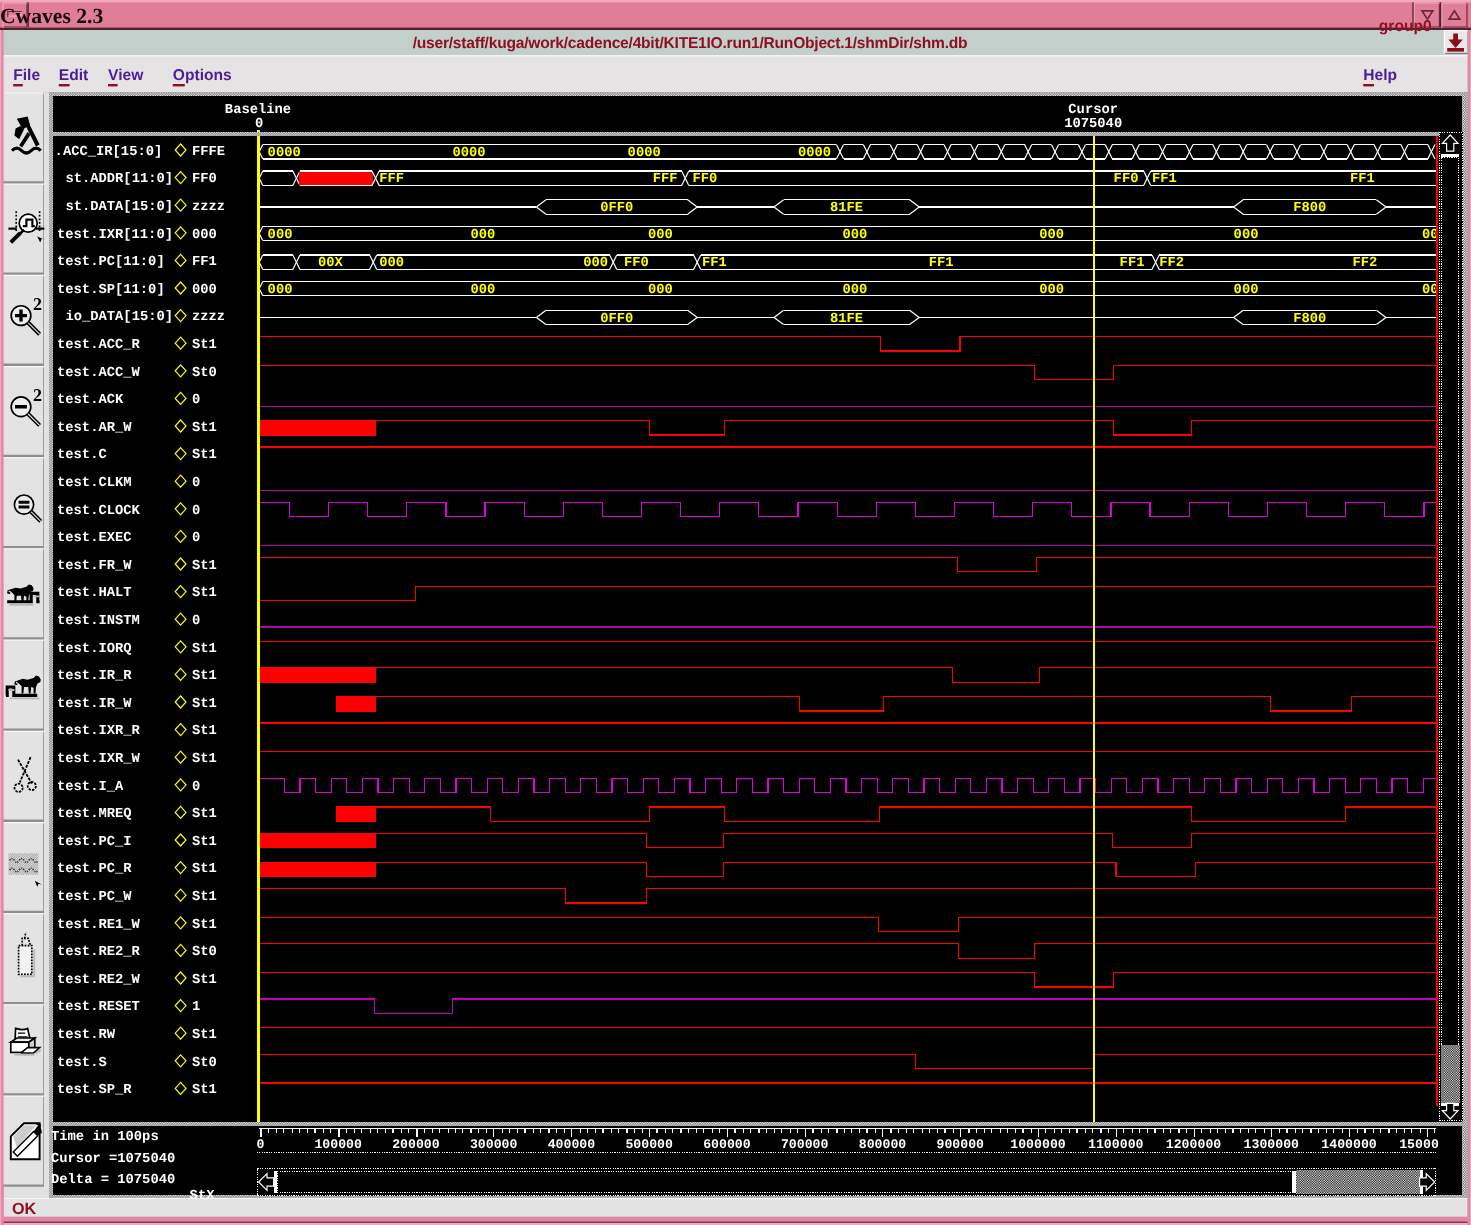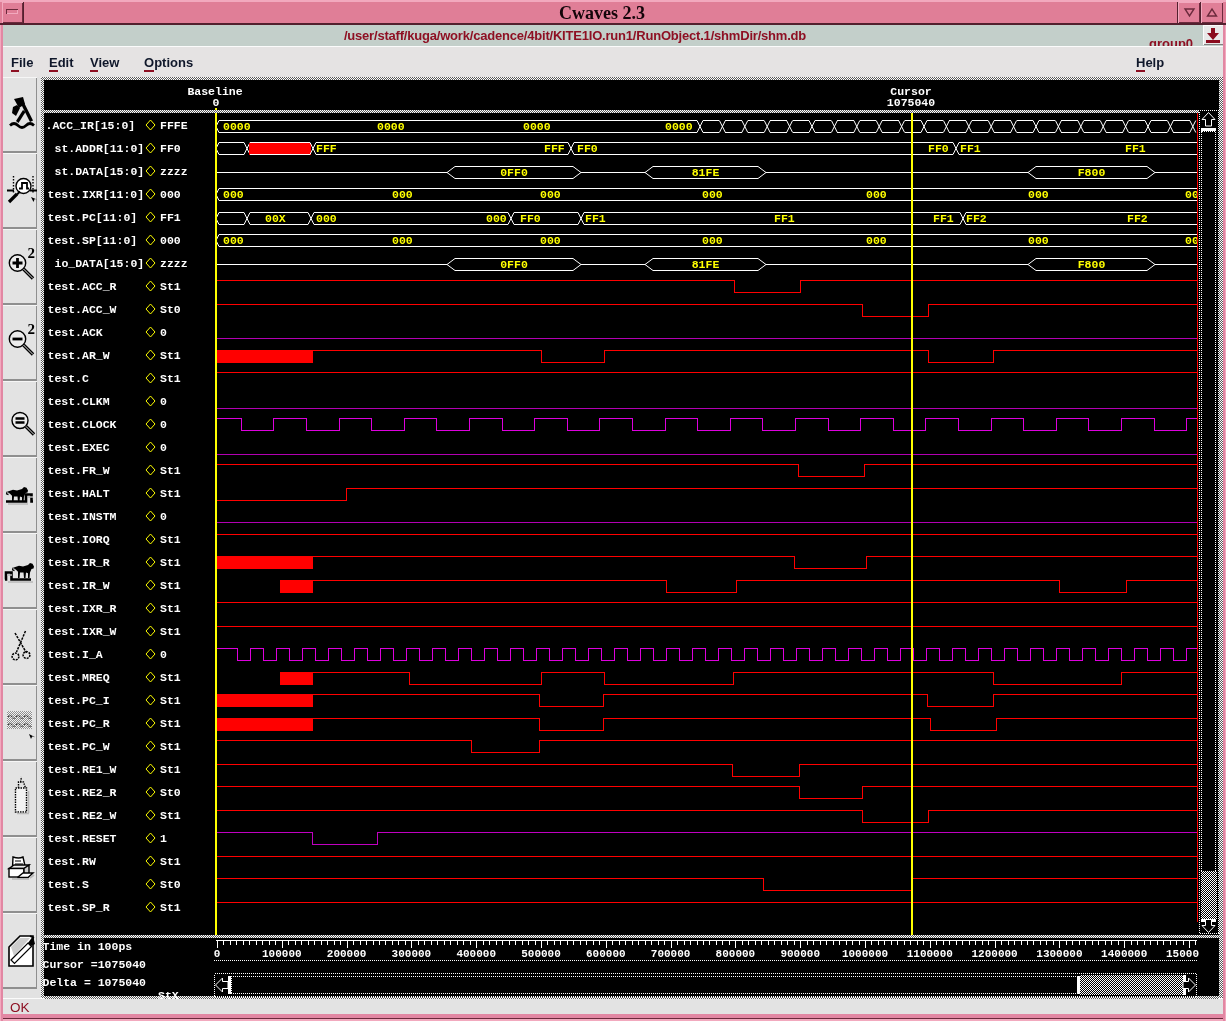--- a/index.html
+++ b/index.html
@@ -1,31 +1,31 @@
 <!DOCTYPE html>
 <html><head><meta charset="utf-8"><style>
 *{margin:0;padding:0;box-sizing:border-box}
 body{width:1226px;height:1021px;overflow:hidden;position:relative;background:#e287a3;font-family:"Liberation Sans",sans-serif}
 .abs{position:absolute}
 #titlebar{left:0;top:0;width:1226px;height:25px;background:#e07e97;border-top:2px solid #f2a9be;border-bottom:2px solid #52202e}
 #menubtn{left:2px;top:2px;width:22px;height:21px;background:#e07e97;box-shadow:inset 1px 1px 0 #f2a9be,inset -1px -1px 0 #6b2a3c;border-right:1px solid #52202e}
 #menubtn i{position:absolute;left:4px;top:7px;width:12px;height:5px;background:#e07e97;box-shadow:inset 1px 1px 0 #6b2a3c,inset -1px -1px 0 #f2a9be;display:block}
-#wtitle{left:0;top:3px;width:1204px;text-align:center;font-family:"Liberation Serif",serif;font-weight:bold;font-size:18px;color:#14050a}
+#wtitle{left:0;top:3px;width:1204px;text-align:left;font-family:"Liberation Serif",serif;font-weight:bold;font-size:18px;color:#14050a}
 .wbtn{top:2px;width:23px;height:21px;background:#e07e97;box-shadow:inset 1px 1px 0 #f2a9be,inset -1px -1px 0 #6b2a3c;border-left:1px solid #52202e}
 #pathbar{left:0;top:25px;width:1226px;height:21px;background:#c3cfca}
 #pathtxt{left:0;top:28px;width:1150px;text-align:center;font-weight:bold;font-size:13px;color:#8e1023;letter-spacing:-0.2px}
-#group0{left:1149px;top:36px;font-weight:bold;font-size:13px;color:#8e1023}
+#group0{left:1149px;top:14px;font-weight:bold;font-size:13px;color:#8e1023}
 #pdbtn{left:1203px;top:25px;width:21px;height:20px;background:#e9e9e9;box-shadow:inset 1px 1px 0 #fcfcfc,inset -1px -1px 0 #808080}
 #menubar{left:0;top:46px;width:1226px;height:31px;background:#e5e3e3;border-top:1px solid #fbfbfb}
-.mi{position:absolute;top:55px;font-weight:bold;font-size:13px;color:#0f172a}
+.mi{position:absolute;top:55px;font-weight:bold;font-size:13px;color:#4c1d95}
 .mi u{text-decoration:none;border-bottom:2px solid #8e1023;padding-bottom:0px}
 #mainarea{left:3px;top:77px;width:1220px;height:921px;background:#e2e2e2}
 .tbtn{position:absolute;left:0px;width:37px;height:76px;background:#e3e3e3;box-shadow:inset 1px 1px 0 #f6f6f6,inset -1px -2px 0 #8f8f8f}
 #okbar{left:3px;top:998px;width:1220px;height:16px;background:#e3e3e3;border-top:1px solid #fbfbfb}
-#oktxt{left:10px;top:1000px;font-weight:normal;font-size:13.5px;color:#8e1023}
+#oktxt{left:10px;top:1000px;font-weight:bold;font-size:13.5px;color:#8e1023}
 #botpink{left:0;top:1014px;width:1226px;height:7px;background:#e287a3;border-bottom:2px solid #f2a9be}
 #botline{left:0;top:1018px;width:1226px;height:1px;background:#6b2a3c}
 #lframe{left:0;top:25px;width:3px;height:996px;background:#e287a3;border-left:1px solid #f2a9be}
 #rframe{left:1223px;top:25px;width:3px;height:996px;background:#e287a3;border-right:1px solid #f2a9be}
 svg text{white-space:pre}
 </style></head><body>
 <div class="abs" id="titlebar"></div>
 <div class="abs" id="menubtn">
     <i></i>
   </div>

